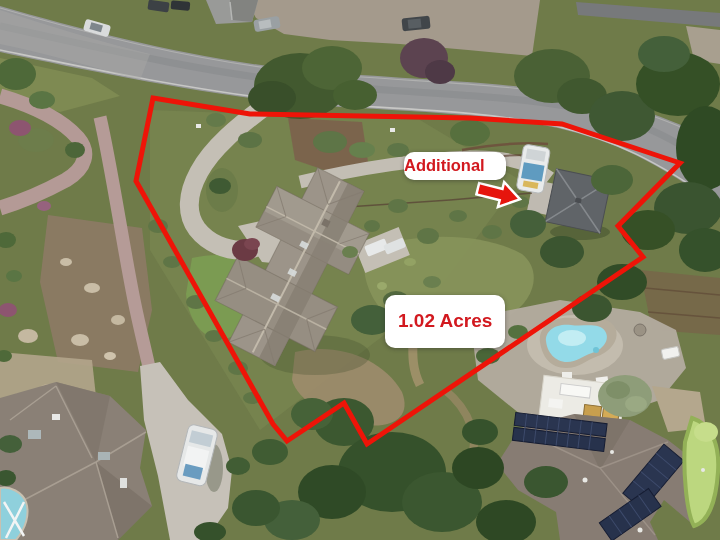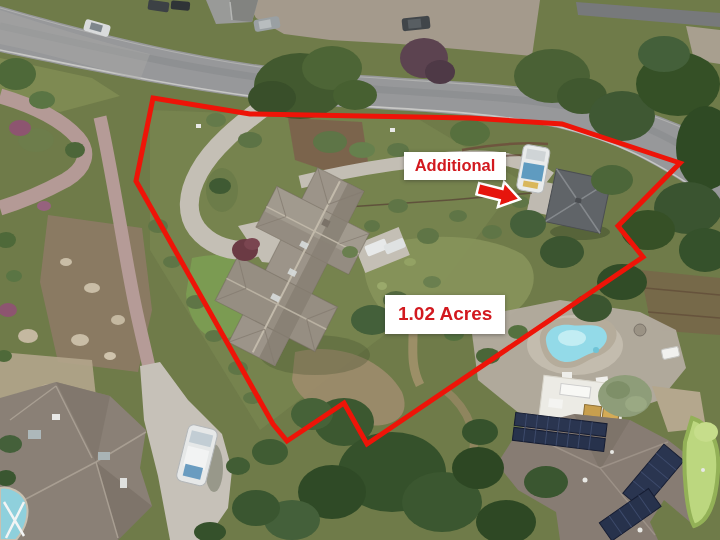--- a/index.html
+++ b/index.html
@@ -7,35 +7,35 @@
     position:relative;width:720px;height:540px;overflow:hidden;
     background:#6f7b49;
     font-family:"Liberation Sans",sans-serif;
   }
   .stage svg{position:absolute;inset:0;display:block;}
   .photo-label{
     position:absolute;
     background:#ffffff;
     color:#d2191f;
     font-weight:700;
-    text-align:center;
-    border-radius:0;
+    text-align:left;
+    border-radius:10px;
     box-shadow:0 1px 4px rgba(40,40,40,.45);
     line-height:1.3;
   }
   .label-structure{
     left:404px;top:152px;width:102px;
     font-size:16.5px;
     padding:3px 0 4px 0;
     display:flex;flex-direction:column;
   }
   .label-acres{
     left:385px;top:295px;
     font-size:19px;
-    padding:7px 13px;
+    padding:14px 13px;
   }
 </style>
 </head>
 <body>
 
 <div class="stage">
 <svg viewBox="0 0 720 540" width="720" height="540">
 
   <g>
     <rect width="720" height="540" fill="#6f7b49"></rect>

